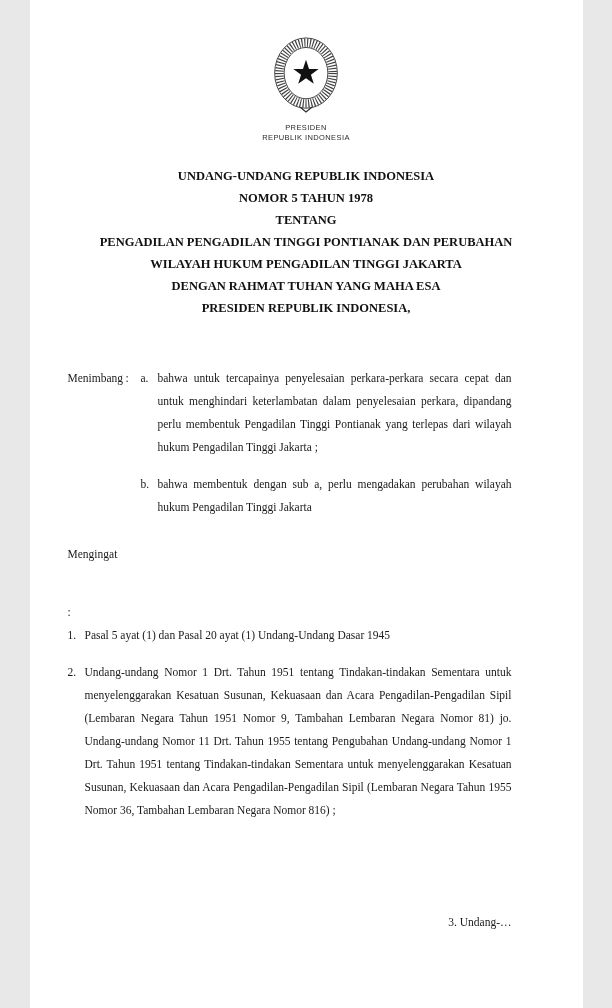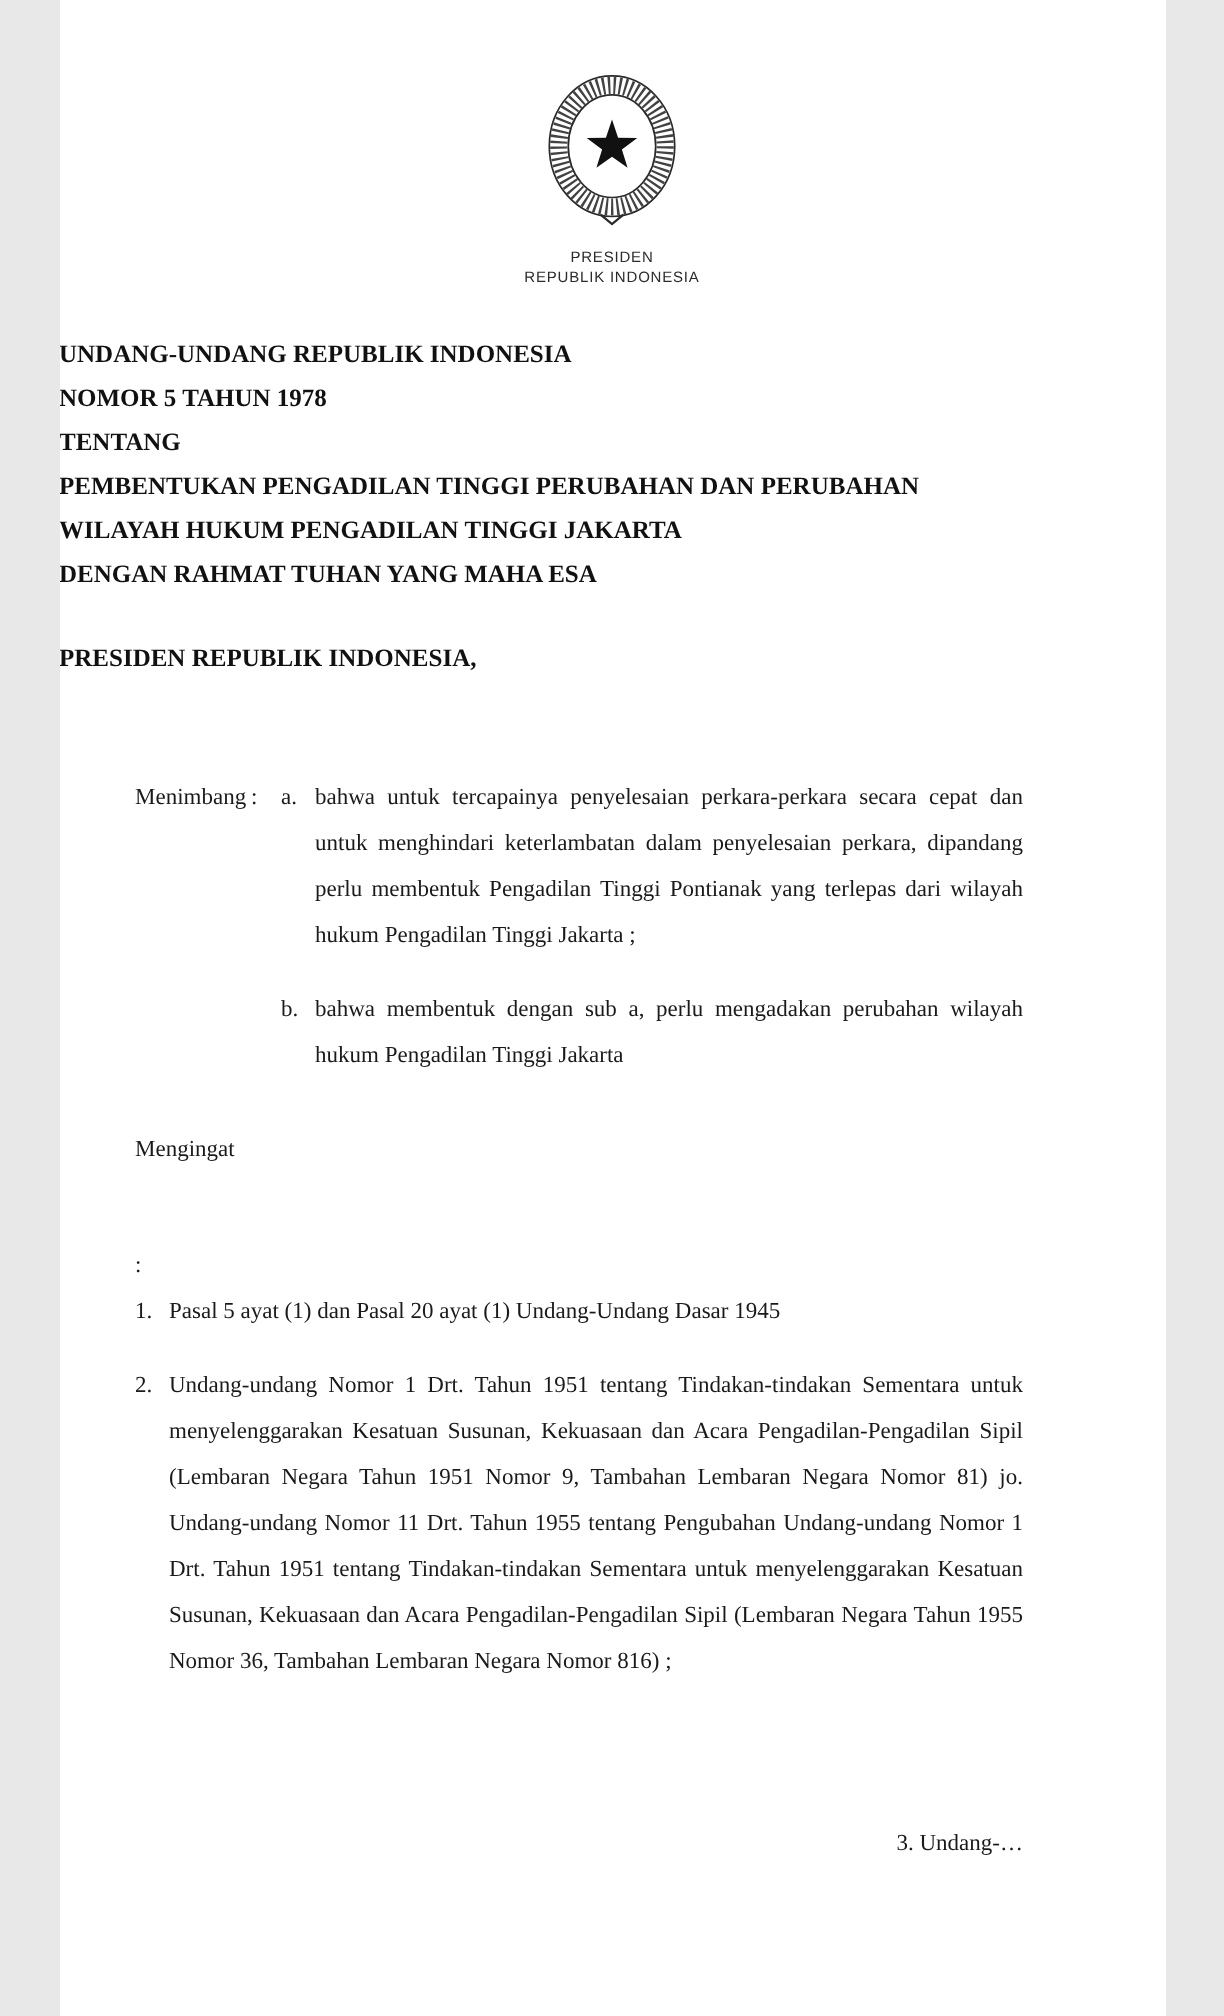--- a/index.html
+++ b/index.html
@@ -7,25 +7,25 @@
     width:553px; height:1008px; margin:0 auto; background:#ffffff;
     position:relative; font-family:"Liberation Serif", serif; color:#1a1a1a;
     box-sizing:border-box; overflow:hidden;
   }
   .emblem-wrap { padding-top:34px; text-align:center; }
   .emblem-caption {
     margin-top:3px; font-family:"Liberation Sans", sans-serif;
     font-size:7.5px; line-height:10px; letter-spacing:0.4px; color:#2b2b2b;
   }
   .title-block {
-    margin-top:22px; font-weight:bold;
+    margin-top:22px; text-align:center; font-weight:bold;
     font-size:12.5px; line-height:22px; color:#111;
   }
   .invocation { }
-  .authority  { margin-top:20px; }
+  .authority  { }
   .body-block { margin-top:48px; padding:0 71px 0 38px; font-size:11.5px; line-height:23px; }
   .clause { display:flex; }
   .clause + .clause { margin-top:24px;flex-direction:column; }
   .clause-label { width:58px; flex:0 0 58px; }
   .clause-colon { width:15px; flex:0 0 15px; }
   .clause-items { flex:1; min-width:0; }
   .clause-item { display:flex; }
   .clause-item + .clause-item { margin-top:14px; }
   .item-marker { width:17px; flex:0 0 17px; }
   .item-text { flex:1; text-align:justify; }
@@ -49,21 +49,21 @@
     <div class="emblem-caption">
       <div>PRESIDEN</div>
       <div>REPUBLIK INDONESIA</div>
     </div>
   </div>
 
   <div class="title-block">
     <div>UNDANG-UNDANG REPUBLIK INDONESIA</div>
     <div>NOMOR 5 TAHUN 1978</div>
     <div>TENTANG</div>
-    <div>PEMBENTUKAN PENGADILAN TINGGI PERUBAHAN DAN PERUBAHAN</div>
+    <div>PENGADILAN PENGADILAN TINGGI PONTIANAK DAN PERUBAHAN</div>
     <div>WILAYAH HUKUM PENGADILAN TINGGI JAKARTA</div>
     <div class="invocation">DENGAN RAHMAT TUHAN YANG MAHA ESA</div>
     <div class="authority">PRESIDEN REPUBLIK INDONESIA,</div>
   </div>
 
   <div class="body-block">
 
     <div class="clause">
       <div class="clause-label">Menimbang</div>
       <div class="clause-colon">:</div>

